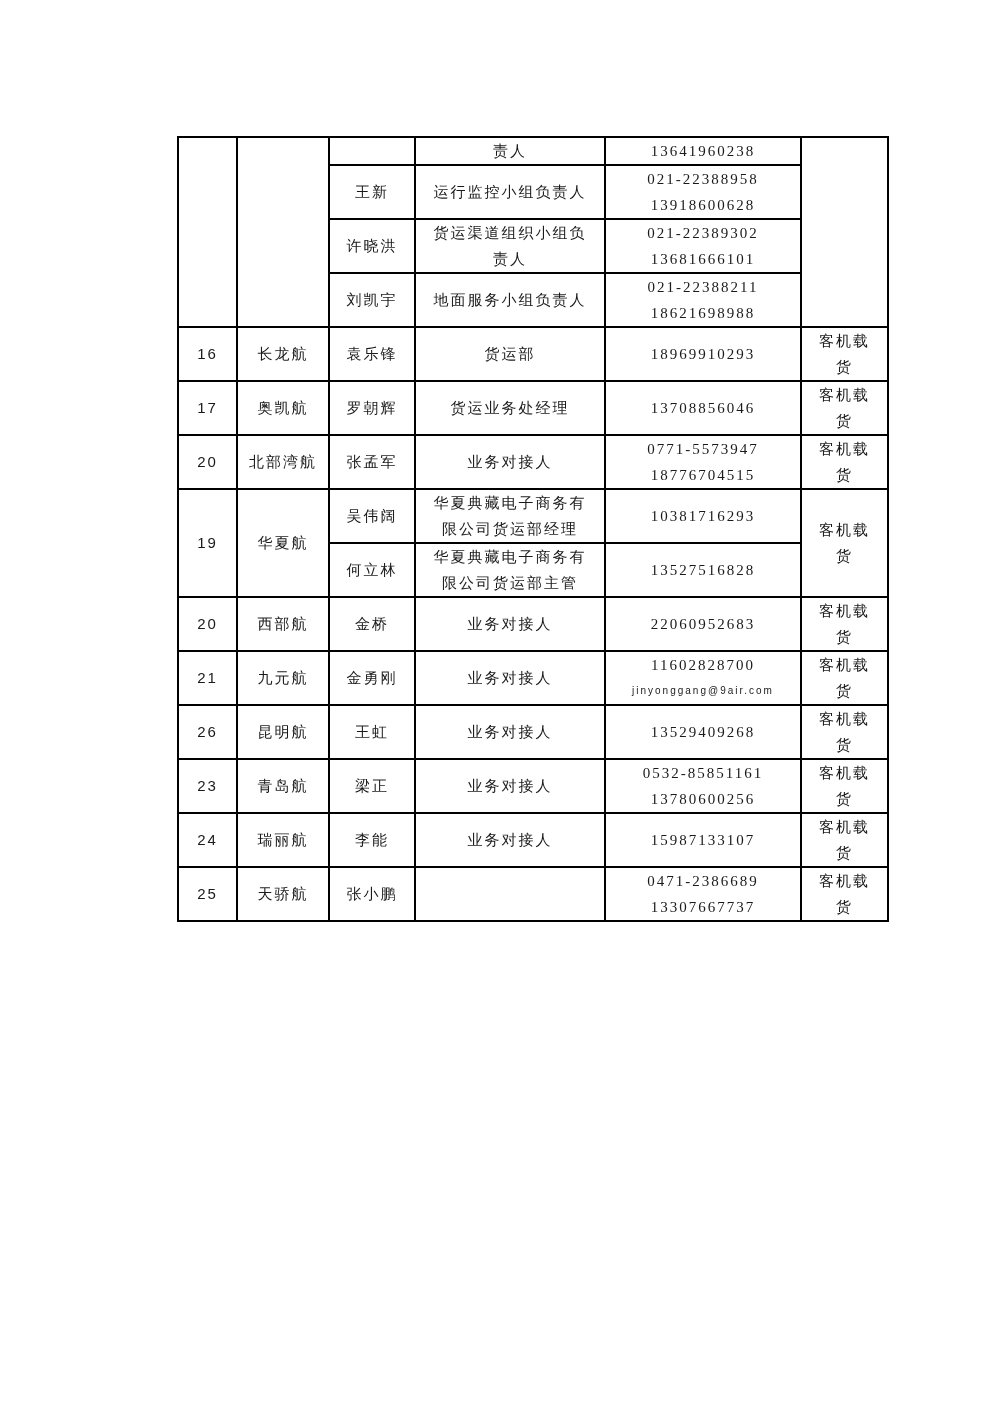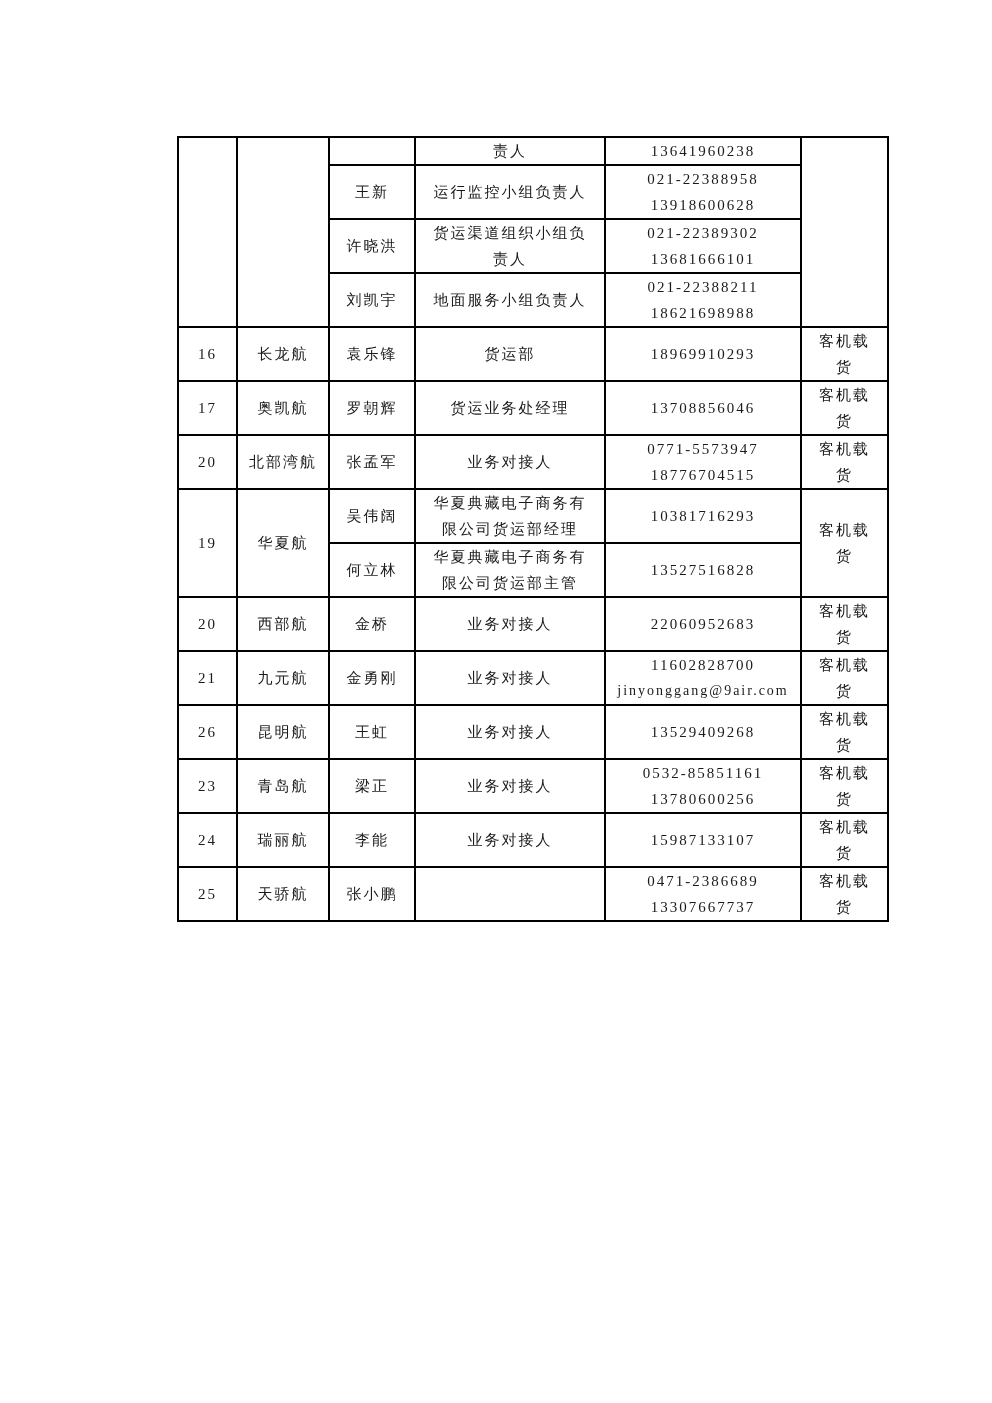--- a/index.html
+++ b/index.html
@@ -2,23 +2,23 @@
 <html><head>
 <meta charset="utf-8">
 <style>
   html, body { margin:0; padding:0; background:#ffffff; }
   body { width:992px; height:1403px; position:relative; overflow:hidden;
          font-family:"DejaVu Serif", "Liberation Serif", serif; color:#1a1a1a; }
   #page { position:absolute; left:0; top:16px; width:992px; height:1140px; background:#fff;margin-left:36px; }
   table.contacts { position:absolute; left:141px; top:120px; border-collapse:collapse; table-layout:fixed; width:710px; }
   table.contacts td { border:2px solid #000; text-align:center; vertical-align:middle; padding:0 2px;
          font-size:15px; line-height:26px; letter-spacing:2px; }
-  td.num { letter-spacing:0; font-family:Liberation Serif, serif; font-size:16px; }
+  td.num { letter-spacing:0; font-family:Liberation Sans, sans-serif; font-size:16px; }
   td.phone { letter-spacing:0; font-family:"Liberation Serif", serif; font-size:16px; }
-  td.phone .mono { font-family:Liberation Serif, serif; font-size:14px; }
+  td.phone .mono { font-family:Liberation Sans, sans-serif; font-size:10px; }
   td.note { line-height:26px; }
   .line { display:block; }
 </style>
 </head>
 <body>
 
 <div id="page">
 <table class="contacts">
   <colgroup>
     <col style="width:59px">

